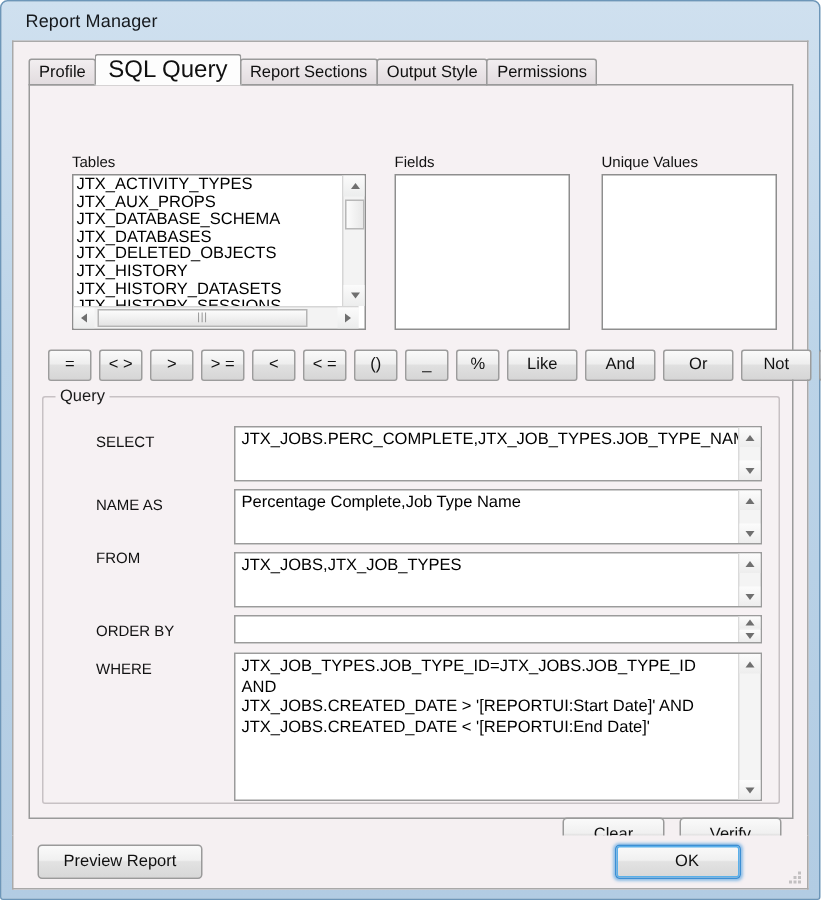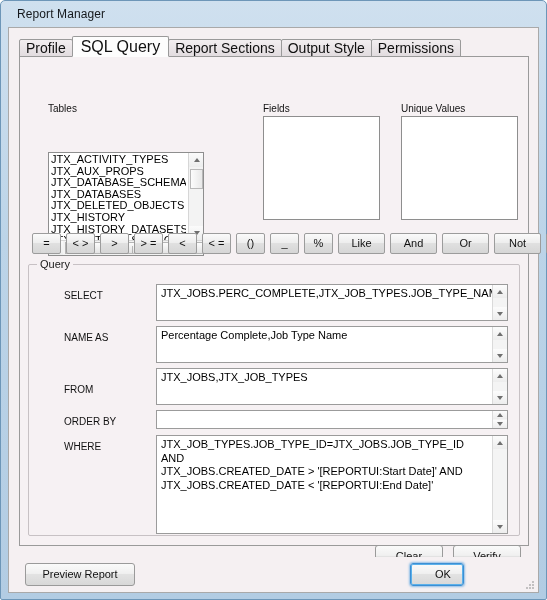--- a/index.html
+++ b/index.html
@@ -54,21 +54,21 @@
     height: 21px;
     display: flex;
     align-items: flex-end;
     z-index: 4;
   }
   .tab {
     height: 18px;
     line-height: 17px;
     padding: 0 6px;
     box-sizing: border-box;
-    font-size: 14px;
+    font-size: 11px;
     background: linear-gradient(180deg, #f2eef0 0%, #e2dcdf 100%);
     border: 1px solid #9a9a9a;
     border-bottom: 1px solid #9a9a9a;
     margin-right: -1px;
     border-radius: 2px 2px 0 0;
     color: #101010;
     white-space: nowrap;
     position: relative;
   }
   .tab.active {
@@ -319,21 +319,21 @@
       <div class="tab">Profile</div>
       <div class="tab active">SQL Query</div>
       <div class="tab">Report Sections</div>
       <div class="tab">Output Style</div>
       <div class="tab">Permissions</div>
     </div>
 
     <div id="tabpage">
 
       <div class="lbl" style="left:28px; top:46px;">Tables</div>
-      <div class="listbox" style="left:28px; top:59px; width:156px; height:104px;margin-top:36px;">
+      <div class="listbox" style="left:28px; top:59px; width:196px; height:104px;">
         <div class="listitems">
           <div>JTX_ACTIVITY_TYPES</div>
           <div>JTX_AUX_PROPS</div>
           <div>JTX_DATABASE_SCHEMA</div>
           <div>JTX_DATABASES</div>
           <div>JTX_DELETED_OBJECTS</div>
           <div>JTX_HISTORY</div>
           <div>JTX_HISTORY_DATASETS</div>
           <div>JTX_HISTORY_SESSIONS</div>
         </div>
@@ -410,21 +410,21 @@
           <div class="minisb tall">
             <div class="mb up">
                 <span class="arrow up"></span>
               </div>
             <div class="mb dn">
                 <span class="arrow dn"></span>
               </div>
           </div>
         </div>
 
-        <div class="lbl" style="left:35px; top:119px;">FROM</div>
+        <div class="lbl" style="left:35px; top:102px;">FROM</div>
         <div class="field" style="left:127px; top:103px; width:352px; height:37px;">
           <div class="txt">JTX_JOBS,JTX_JOB_TYPES</div>
           <div class="minisb tall">
             <div class="mb up">
                 <span class="arrow up"></span>
               </div>
             <div class="mb dn">
                 <span class="arrow dn"></span>
               </div>
           </div>
@@ -459,21 +459,21 @@
         </div>
       </div>
 
       <div class="dlgbtn" style="left:355px; top:488px; width:68px;">Clear</div>
       <div class="dlgbtn" style="left:433px; top:488px; width:68px;">Verify</div>
     </div>
   </div>
 
   <div id="footer">
     <div class="dlgbtn" style="left:16px; top:6px; width:110px;">Preview Report</div>
-    <div class="dlgbtn focused" style="left:401px; top:6px; width:54px;padding-left:12px;">OK</div>
+    <div class="dlgbtn focused" style="left:401px; top:6px; width:84px;padding-left:12px;">OK</div>
     <div id="resizegrip">
       <i style="left:9px; top:3px;"></i>
       <i style="left:6px; top:6px;"></i>
         <i style="left:9px; top:6px;"></i>
       <i style="left:3px; top:9px;"></i>
         <i style="left:6px; top:9px;"></i>
         <i style="left:9px; top:9px;"></i>
     </div>
   </div>
 </div>

